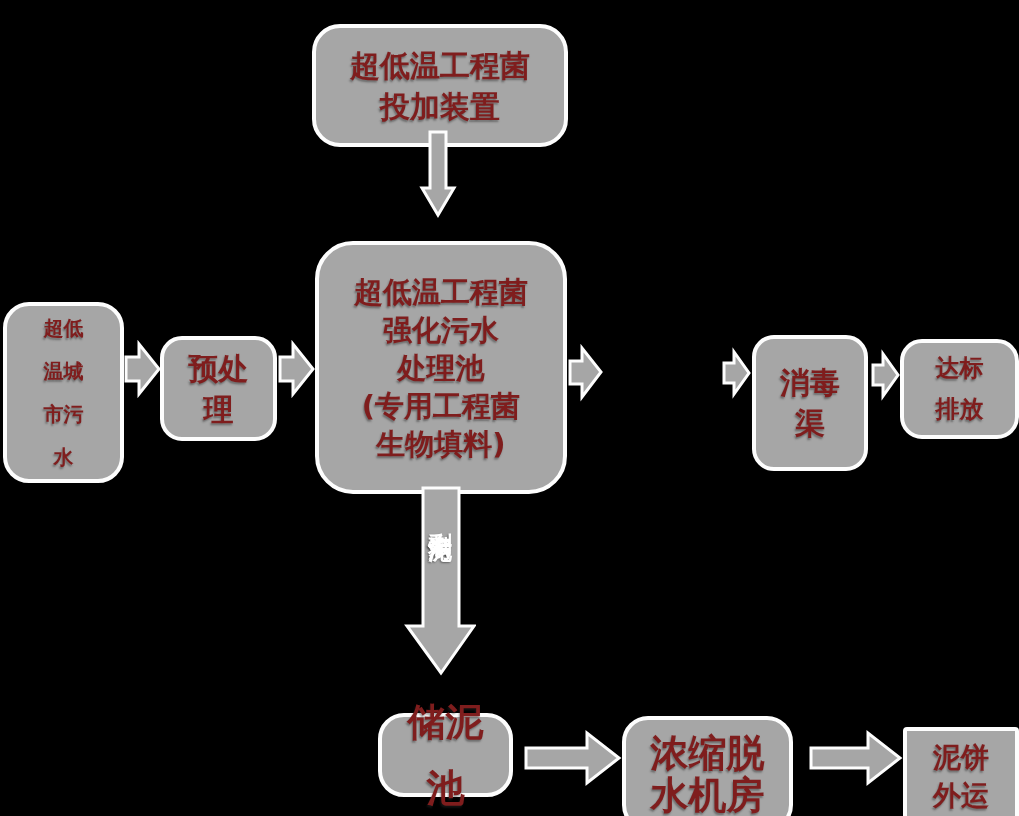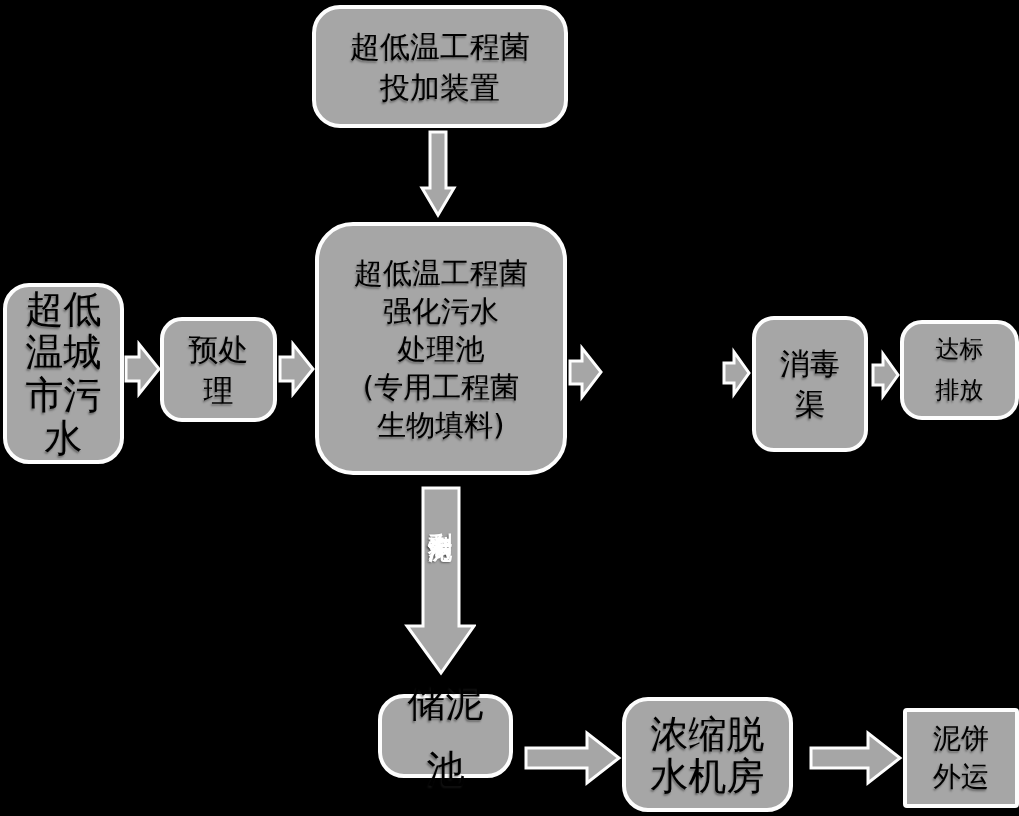--- a/index.html
+++ b/index.html
@@ -17,25 +17,26 @@
   }
   .node {
     position: absolute;
     box-sizing: border-box;
     background: #a6a6a6;
     border: 4px solid #fdfdfd;
     display: flex;
     flex-direction: column;
     align-items: center;
     justify-content: center;
-    color: #000000;
-    font-weight: normal;
+    color: #7f1d1d;
+    font-weight: bold;
     text-align: center;
     text-shadow: -1px 2px 2px rgba(40,40,40,0.45);
     white-space: nowrap;
+    margin-top: 19px;
   }
   .arrow {
     position: absolute;
     overflow: visible;
   }
   .arrow polygon {
     fill: #a6a6a6;
     stroke: #fdfdfd;
     stroke-width: 3;
     stroke-linejoin: miter;
@@ -80,21 +81,21 @@
   </svg>
 
   <div class="node" style="left:315px; top:222px; width:252px; height:253px; border-radius:38px; font-size:29px; line-height:38px;">
     <span>超低温工程菌</span>
     <span>强化污水</span>
     <span>处理池</span>
     <span>(专用工程菌</span>
     <span>生物填料)</span>
   </div>
 
-  <div class="node" style="left:3px; top:283px; width:121px; height:181px; border-radius:26px; font-size:38px; line-height:43px;">
+  <div class="node" style="left:3px; top:283px; width:121px; height:181px; border-radius:26px; font-size:20px; line-height:43px;">
     <span>超低</span>
     <span>温城</span>
     <span>市污</span>
     <span>水</span>
   </div>
 
   <svg class="arrow" style="left:125px; top:341px;" width="36" height="56" viewBox="0 0 36 56">
     <polygon points="1,16 14,16 14,3 34,28 14,53 14,40 1,40"></polygon>
   </svg>
 

